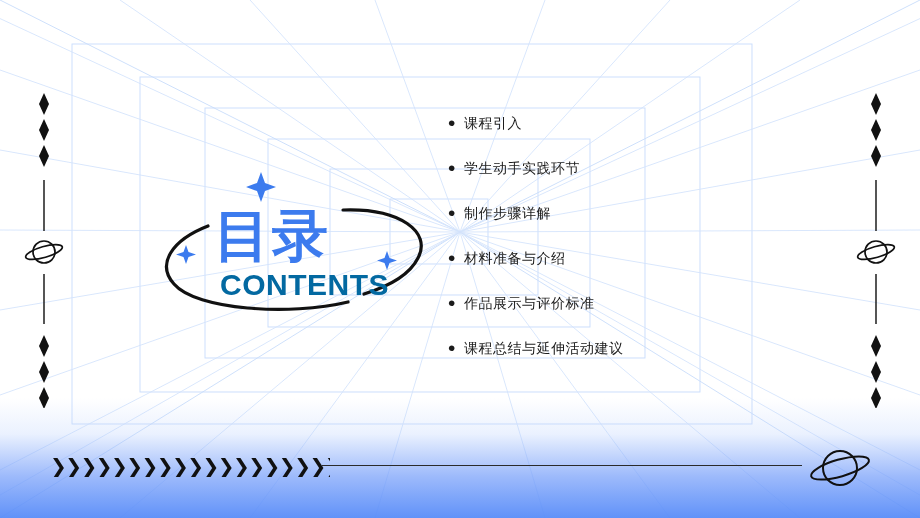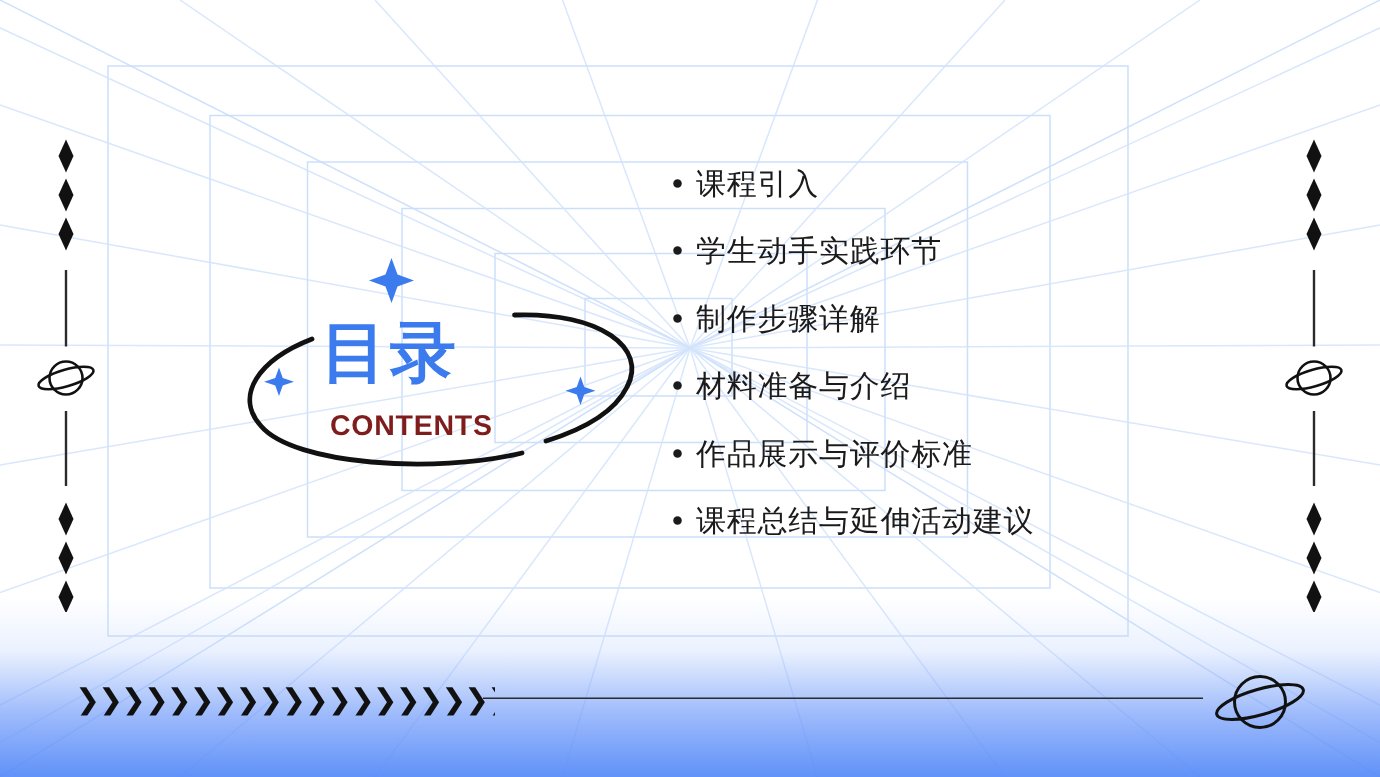--- a/index.html
+++ b/index.html
@@ -18,32 +18,32 @@
         rgba(120,160,250,0.72) 65%,
         rgba(88,140,248,0.95) 100%);}
 
   
   #content{position:absolute;inset:0;z-index:5;}
 
   
   #title-block{position:absolute;left:150px;top:190px;width:300px;height:130px;}
   #orbit-svg{position:absolute;left:0;top:0;}
   #title-cn{position:absolute;left:64px;top:14px;
-     font-size:44px;line-height:64px;font-weight:700;color:#3C7BEE;
+     font-size:56px;line-height:64px;font-weight:700;color:#3C7BEE;
      letter-spacing:2px;white-space:nowrap;}
   #title-en{position:absolute;left:70px;top:80px;
-     font-size:19px;line-height:30px;font-weight:700;color:#7f1d1d;
+     font-size:30px;line-height:30px;font-weight:700;color:#0369a1;
      letter-spacing:0.5px;white-space:nowrap;}
 
   
   #toc-list{position:absolute;left:448px;top:108px;width:420px;}
   .toc-item{display:flex;align-items:flex-start;margin-bottom:15px;}
   .toc-bullet{width:16px;flex:0 0 16px;color:#1b1b1b;font-size:21px;line-height:30px;
       text-align:left;}
-  .toc-text{color:#1b1b1b;font-size:20px;line-height:30px;letter-spacing:0.5px;
+  .toc-text{color:#1b1b1b;font-size:14px;line-height:30px;letter-spacing:0.5px;
       white-space:nowrap;text-align:center;}
 
   
   .side-orn{position:absolute;top:88px;width:60px;height:320px;}
   #side-left{left:14px;}
   #side-right{left:846px;}
   #chevrons{position:absolute;left:50px;top:455px;width:280px;height:22px;
      color:#111;font-size:20px;line-height:22px;letter-spacing:-1.5px;
      font-weight:700;white-space:nowrap;overflow:hidden;font-family:"DejaVu Sans",sans-serif;}
   #bottom-line{position:absolute;left:322px;top:465px;width:480px;height:0;

